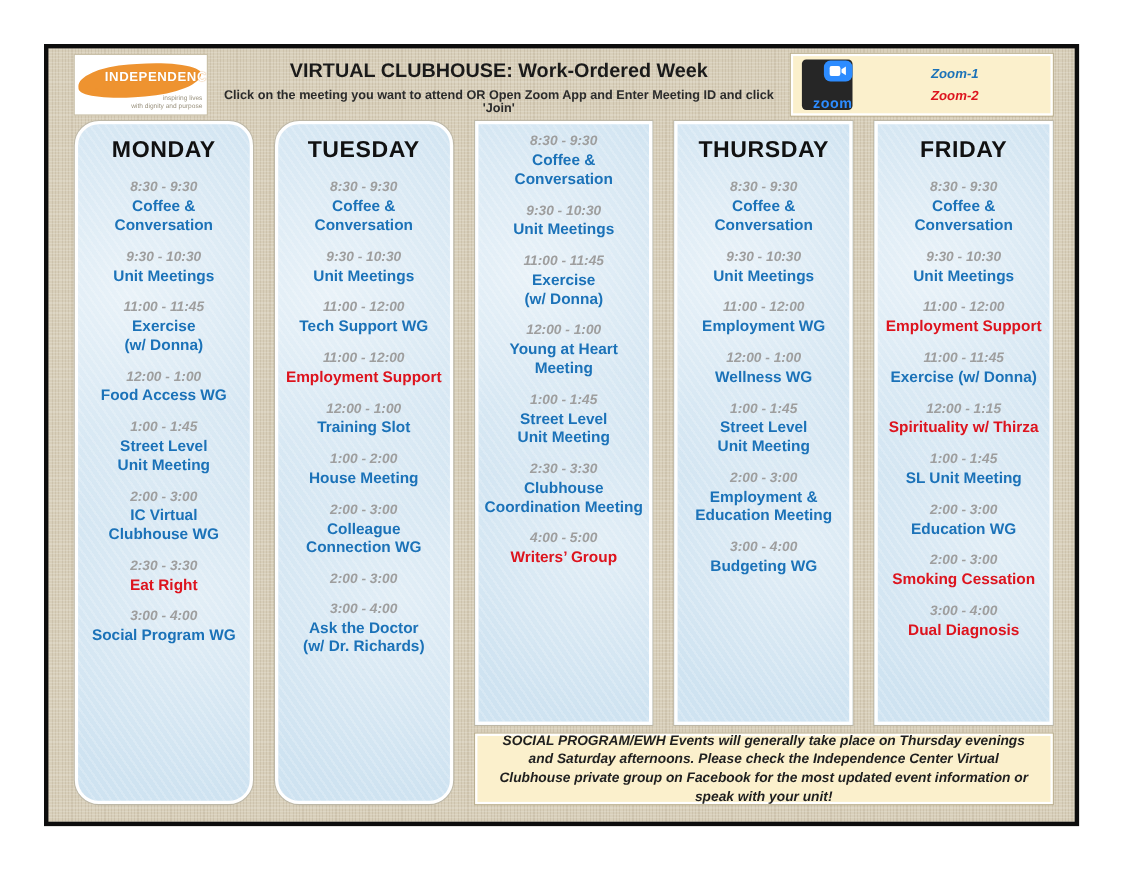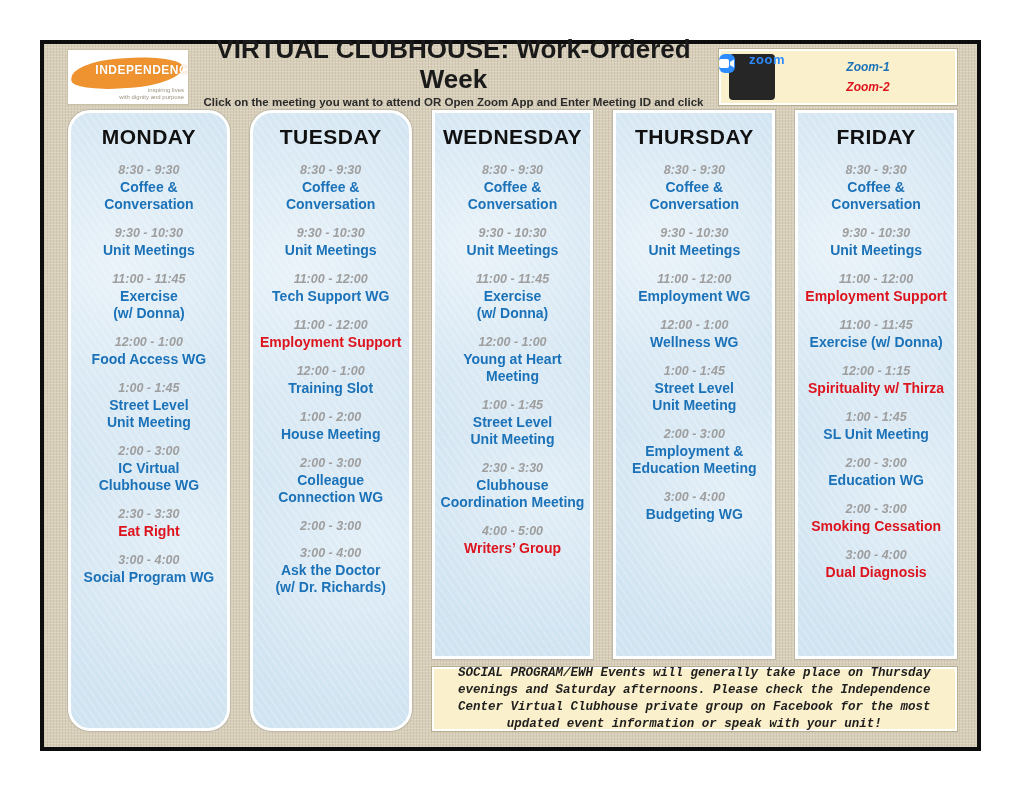--- a/index.html
+++ b/index.html
@@ -31,31 +31,31 @@
     font-size:12px; font-weight:bold; letter-spacing:.5px; color:#ffffff;
     text-shadow:0 0 1px #d87f20;
   }
   .logo .l2 {
     position:absolute; left:9px; top:27px; font-size:8px; font-weight:bold;
     letter-spacing:2.5px; color:#ee9330;
   }
   .logo .tag { position:absolute; right:4px; bottom:3px; text-align:right; color:#9a927e; font-size:6px; line-height:7px; }
 
   .title-block { flex:1 1 auto; text-align:center; padding:0 6px; }
-  .main-title { font-size:26px; font-weight:bold; color:#1a1a1a; letter-spacing:0; line-height:30px; }
+  .main-title { font-size:18px; font-weight:bold; color:#1a1a1a; letter-spacing:0; line-height:30px; }
   .sub-title  { font-size:11.5px; font-weight:bold; color:#2b2b2b; margin-top:2px; }
 
   .zoom-panel {
     flex:0 0 auto; width:238px; height:56px; background:#fbf0cc;
     border:2px solid #ffffff; box-shadow:0 0 0 1px #b8ad8e;
     display:flex; align-items:center; padding:4px 8px; gap:14px;
   }
   .zoom-logo {
     width:46px; height:46px; background:#262626; border-radius:4px;
-    display:flex; flex-direction:row; align-items:flex-start; justify-content:center; gap:14px;
+    display:flex; flex-direction:column; align-items:flex-end; justify-content:center; gap:14px;
   }
   .zoom-cam {
     width:26px; height:19px; background:#2d8cff; border-radius:6px;
     display:flex; align-items:center; justify-content:center;
   }
   .zoom-word { color:#2d8cff; font-size:13px; font-weight:bold; line-height:12px; letter-spacing:.5px; }
   .zoom-links { flex:1; text-align:center; }
   .zoom-link { display:block; font-size:12px; font-weight:bold; font-style:italic; text-decoration:none; line-height:20px; }
 
   
@@ -79,21 +79,21 @@
   .event .time { font-size:12.5px; font-weight:bold; font-style:italic; color:#9e9e9e; margin-bottom:2px; }
   .event .mtg  { display:block; font-size:14px; font-weight:bold; line-height:17px;
                  white-space:pre-line; text-decoration:none; }
   .event .mtg.small { font-size:11px; line-height:14px; }
 
   
   .note-box {
     grid-column:3 / 6; grid-row:2;
     background:#fbf0cc; border:2px solid #ffffff; box-shadow:0 0 0 1px #b8ad8e;
     display:flex; align-items:center; justify-content:center;
-    padding:4px 14px; text-align:center;font-family:Liberation Mono, monospace;
+    padding:4px 14px; text-align:center;
   }
   .note-text { font-size:12.5px; font-weight:bold; font-style:italic; color:#1f1f1f; line-height:17px; }
 </style>
 </head>
 <body>
 
 <div class="frame">
 
   <div class="header">
 
@@ -206,21 +206,20 @@
         <div class="event">
           <div class="time" style="color: rgb(158, 158, 158);">2:00 - 3:00</div>
         </div>
         <div class="event">
           <div class="time" style="color: rgb(158, 158, 158);">3:00 - 4:00</div>
           <a href="#" class="mtg" style="color: rgb(27, 114, 184);">Ask the Doctor
 (w/ Dr. Richards)</a>
         </div>
       </section>
       <section class="day-col" style="grid-column: 3;">
-        <h2 class="day-name">WEDNESDAY</h2>
         <div class="event">
           <div class="time" style="color: rgb(158, 158, 158);">8:30 - 9:30</div>
           <a href="#" class="mtg" style="color: rgb(27, 114, 184);">Coffee &amp; Conversation</a>
         </div>
         <div class="event">
           <div class="time" style="color: rgb(158, 158, 158);">9:30 - 10:30</div>
           <a href="#" class="mtg" style="color: rgb(27, 114, 184);">Unit Meetings</a>
         </div>
         <div class="event">
           <div class="time" style="color: rgb(158, 158, 158);">11:00 - 11:45</div>

